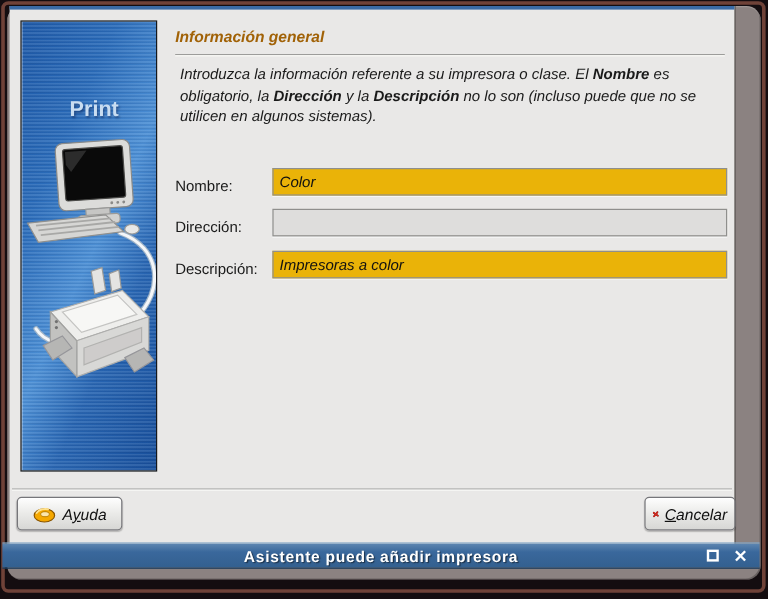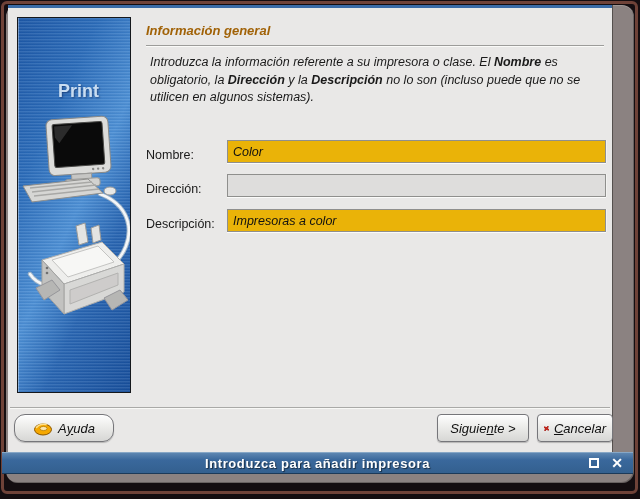--- a/index.html
+++ b/index.html
@@ -84,21 +84,21 @@
     position:absolute;top:406px;height:28px;
     display:flex;align-items:center;justify-content:center;gap:5px;
     background:linear-gradient(#fefefe,#ececea 45%,#d7d7d5);
     border:1px solid #76767a;border-radius:4px;
     font-family:"Liberation Sans",sans-serif;
     font-size:13px;font-style:italic;color:#101010;
     box-shadow:0 1px 1px rgba(0,0,0,.22), inset 0 1px 0 rgba(255,255,255,.8);
     padding:0 6px;cursor:default;
   }
   .accel{text-decoration:underline;}
-  .help-btn{left:6px;width:100px;border-radius:11px;}
+  .help-btn{left:6px;width:88px;}
   .back-btn{left:329px;width:90px;}
   .next-btn{left:429px;width:92px;}
   .cancel-btn{left:529px;width:76px;}
   
   .titlebar{
     position:absolute;left:2px;top:452px;width:631px;height:20px;
     background:linear-gradient(#5d86b1,#3a689c 35%,#33608f);
     border-top:1px solid #87a7c6;border-bottom:1px solid #1c3a59;
     display:flex;align-items:center;justify-content:center;
   }
@@ -185,37 +185,34 @@
     <button class="btn help-btn">
       <svg width="20" height="15" viewBox="0 0 20 15">
         <ellipse cx="10" cy="8.5" rx="8.5" ry="5.5" fill="#f5a800" stroke="#8a5600" stroke-width="1"></ellipse>
         <ellipse cx="10.5" cy="7.5" rx="3.6" ry="2.1" fill="#fbe6ae" stroke="#b97d00" stroke-width="0.8"></ellipse>
         <path d="M 3.5 6.5 A 8.5 5.5 0 0 1 13 3.4" fill="none" stroke="#ffe08a" stroke-width="1.6" stroke-linecap="round"></path>
       </svg>
       <span class="btn-label"><span>A</span><span class="accel">y</span><span>uda</span></span>
     </button>
 
 
-    <button class="btn next-btn">
-      <span class="btn-label"><span>Siguie</span><span class="accel">n</span><span>te &gt;</span></span>
-    </button>
 
     <button class="btn cancel-btn">
       <svg width="15" height="15" viewBox="0 0 15 15">
         <g transform="rotate(-8 7.5 7.5)">
           <path d="M 2.5 3 L 12.5 12" stroke="#8a1410" stroke-width="4.6" stroke-linecap="round"></path>
           <path d="M 12.5 3 L 2.5 12" stroke="#8a1410" stroke-width="4.6" stroke-linecap="round"></path>
           <path d="M 2.5 3 L 12.5 12" stroke="#d42a1e" stroke-width="3" stroke-linecap="round"></path>
           <path d="M 12.5 3 L 2.5 12" stroke="#d42a1e" stroke-width="3" stroke-linecap="round"></path>
         </g>
       </svg>
       <span class="btn-label"><span></span><span class="accel">C</span><span>ancelar</span></span>
     </button>
 
   </div>
 
   <div class="titlebar">
-    <span class="titlebar-text">Introduzca para añadir impresora</span>
+    <span class="titlebar-text">Asistente puede añadir impresora</span>
     <span class="max-btn"><span></span></span>
     <span class="close-btn"><span>✕</span></span>
   </div>
 
 </div>
 
 </body></html>

